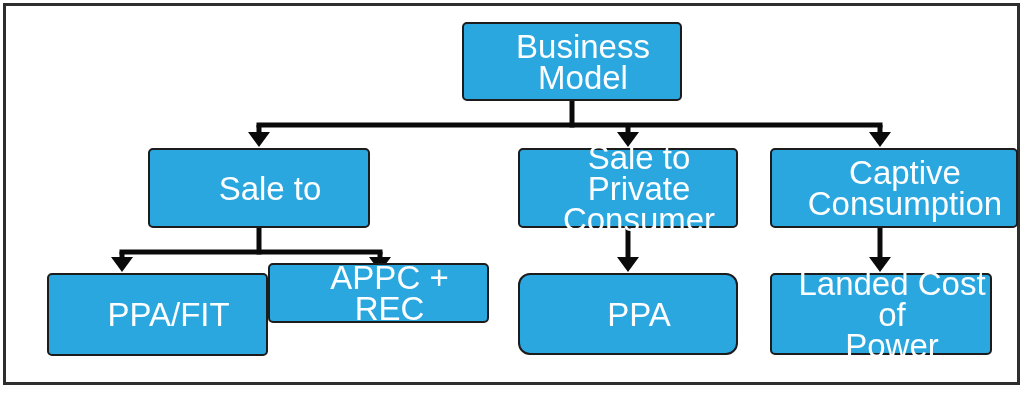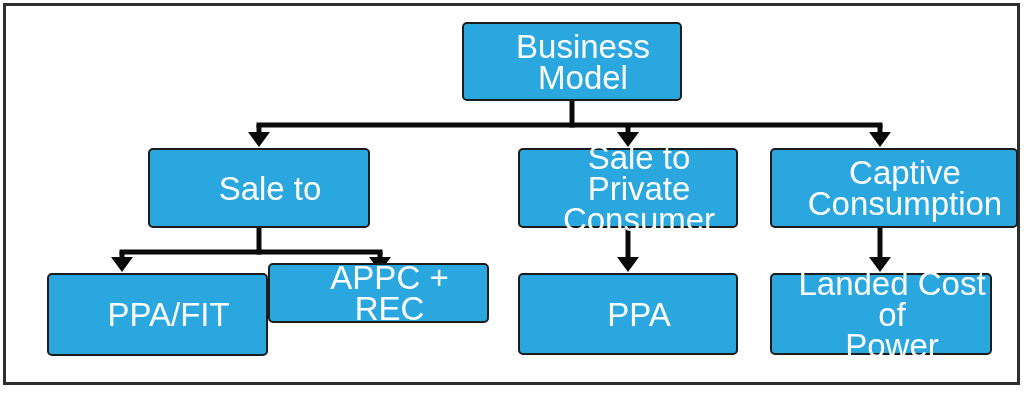--- a/index.html
+++ b/index.html
@@ -65,21 +65,21 @@
     padding-left: 22px;
   }
   .node span { display: block; }
 
   #node-business-model        { left: 462px; top:  22px; width: 220px; height: 79px; }
   #node-sale-to-utility       { left: 148px; top: 148px; width: 222px; height: 80px; }
   #node-sale-to-private       { left: 518px; top: 148px; width: 220px; height: 80px; }
   #node-captive-consumption   { left: 770px; top: 148px; width: 248px; height: 80px; }
   #node-ppa-fit               { left:  19px; top: 273px; width: 221px; height: 83px; margin-left: 28px; }
   #node-appc-rec              { left: 268px; top: 263px; width: 221px; height: 60px; }
-  #node-ppa                   { left: 518px; top: 273px; width: 220px; height: 82px; }
+  #node-ppa                   { left: 518px; top: 273px; width: 220px; height: 82px; border-radius: 12px; }
   #node-landed-cost           { left: 770px; top: 273px; width: 222px; height: 82px; }
 </style>
 </head>
 <body>
 
 <div class="stage">
 
   <div class="frame"></div>
 
   <svg class="connectors" viewBox="0 0 1024 407" aria-hidden="true">

